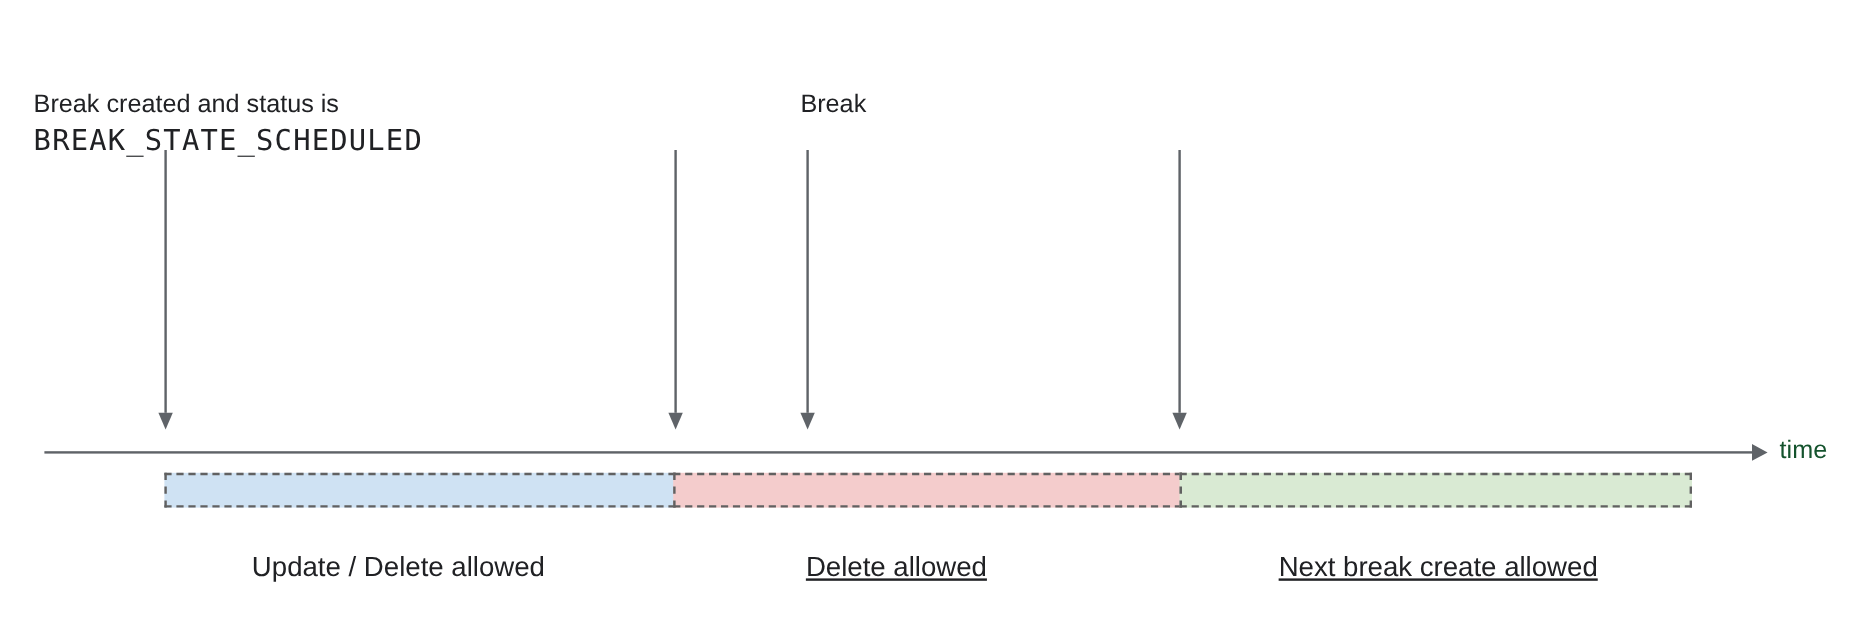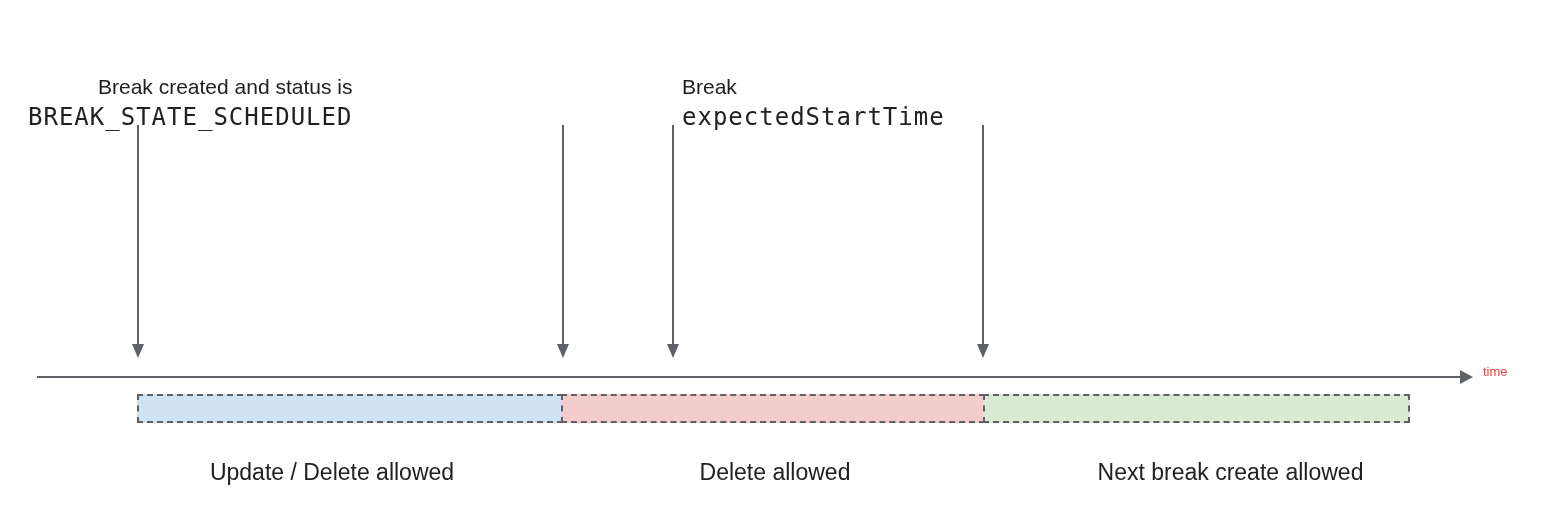--- a/index.html
+++ b/index.html
@@ -21,23 +21,23 @@
     color:#202124;
     white-space:pre-line;
   }
   .annotation .code {
     display:block;
     font-family:"DejaVu Sans Mono","Liberation Mono",monospace;
     font-size:24px;
     letter-spacing:1px;
     white-space:nowrap;
   }
-  .ann1 { left:28px;  top:42px;text-align:right; }
+  .ann1 { left:28px;  top:42px; }
   .ann2 { left:352px; top:42px; }
-  .ann3 { left:682px; top:42px; }
+  .ann3 { left:667px; top:42px; }
   .ann4 { left:931px; top:34px; }
 
   
   .v-arrow {
     position:absolute;
     top:125px;
     transform:translateX(-50%);
     display:flex; flex-direction:column; align-items:center;
     color:#5f6368;
   }
@@ -64,22 +64,22 @@
   .time-axis-line { flex:1; height:2px; background:currentColor; }
   .time-axis-head {
     width:0; height:0;
     border-top:7px solid transparent;
     border-bottom:7px solid transparent;
     border-left:13px solid currentColor;
   }
   .time-axis-label {
     position:absolute;
     left:1483px; top:364px;
-    font-size:13px;
-    color:#ef4444;
+    font-size:21px;
+    color:#14532d;
   }
 
   
   .segments {
     position:absolute;
     left:137px; top:394px;
     display:flex;
   }
   .segment {
     height:29px;
@@ -92,35 +92,34 @@
 
   
   .seg-label {
     position:absolute;
     top:459px;
     font-size:23px;
     color:#202124;
     text-align:center;
   }
   .seg-label-1 { left:119px; width:426px; }
-  .seg-label-2 { left:563px; width:424px; }
-  .seg-label-3 { left:1017px; width:427px; }
+  .seg-label-2 { left:535px; width:424px;text-decoration:underline; }
+  .seg-label-3 { left:985px; width:427px;text-decoration:underline; }
 </style>
 </head>
 <body>
 
 <div class="canvas">
 
   <div class="annotation ann1">
     <span>Break created and status is</span>
     <span class="code">BREAK_STATE_SCHEDULED</span>
   </div>
   <div class="annotation ann3">
     <span>Break</span>
-    <span class="code">expectedStartTime</span>
   </div>
 
   <div class="v-arrow arrow1" style="color: rgb(95, 99, 104);">
     <div class="v-arrow-line"></div>
     <div class="v-arrow-head"></div>
   </div>
   <div class="v-arrow arrow2" style="color: rgb(95, 99, 104);">
     <div class="v-arrow-line"></div>
     <div class="v-arrow-head"></div>
   </div>

